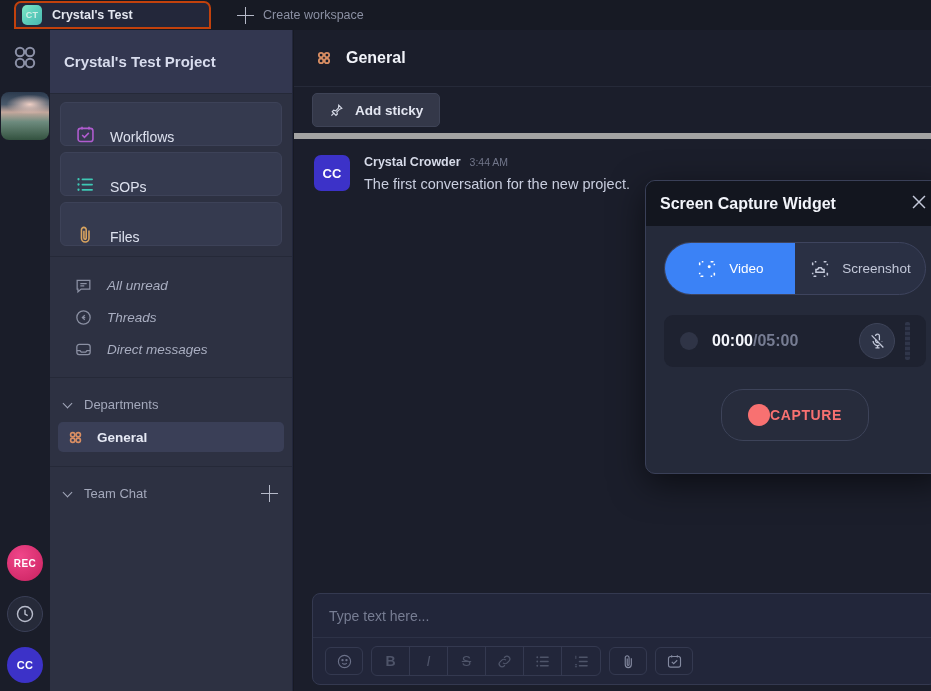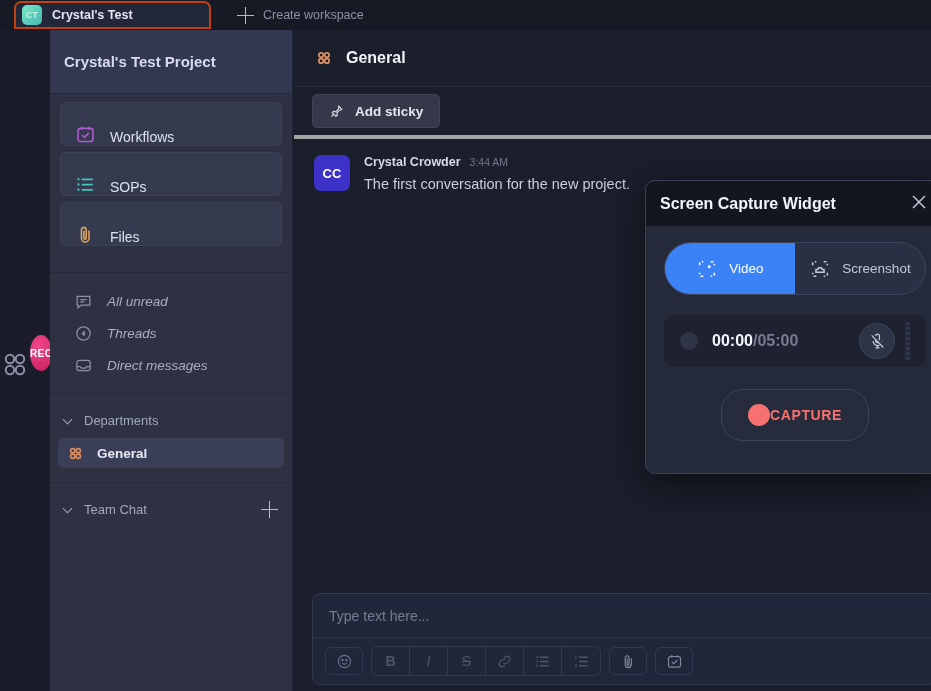--- a/index.html
+++ b/index.html
@@ -43,21 +43,21 @@
   .plus-ico::before, .plus-ico::after {
     content: ""; position: absolute; background: #b6bac9;
   }
   .plus-ico::before { left: 0; top: 8px; width: 17px; height: 1.4px; }
   .plus-ico::after { top: 0; left: 8px; height: 17px; width: 1.4px; }
 
   
   .rail {
     position: absolute; top: 30px; left: 0; width: 50px; height: 661px;
     background: #1a1d29;
-    display: flex; flex-direction: row; align-items: center;
+    display: flex; flex-direction: column; align-items: center;
   }
   .rail-logo { margin-top: 14px; }
   .rail-thumb {
     margin-top: 14px; width: 48px; height: 48px;
     background:
       radial-gradient(ellipse 38px 16px at 60% 26%, #efcfc4 0%, rgba(239,207,196,0) 62%),
       linear-gradient(180deg,#2b3a4e 0%,#4a5a6b 26%,#c4a79c 42%,#6d8b7e 62%,#33523f 100%);
     border-radius: 8px;
   }
   .rail-spacer { flex: 1; }
@@ -83,21 +83,21 @@
     background: #333750;
   }
   .proj-title { color: #d8dced; font-size: 15px; font-weight: bold; }
 
   .nav-block { padding: 8px 10px 10px 10px; border-bottom: 1px solid #252938; }
   .nav-card {
     display: flex; align-items: flex-end; gap: 14px;
     height: 44px; padding: 0 14px; margin-bottom: 6px;
     background: #353a4f; border: 1px solid #3d4258; border-radius: 6px;
   }
-  .nav-card:last-child { margin-bottom: 16px; }
+  .nav-card:last-child { margin-bottom: 0; }
   .nav-card .lbl { color: #dde1ee; font-size: 14px; }
 
   .util-block { padding: 12px 10px; border-bottom: 1px solid #252938; font-style: italic; }
   .util-row {
     display: flex; align-items: center; gap: 14px;
     height: 32px; padding: 0 14px; color: #a9aec1; font-size: 13.5px;
   }
 
   .group { padding-top: 12px; }
   .group-head {
@@ -126,21 +126,21 @@
     position: absolute; top: 30px; left: 294px; right: 0; bottom: 0;
     background: #1b1e2b;
   }
   .chan-head {
     height: 57px; display: flex; align-items: center; gap: 12px;
     padding: 0 20px; border-bottom: 1px solid #262a39;
   }
   .chan-head .t { color: #f0f2f8; font-size: 16px; font-weight: bold; }
   .sticky-bar {
     height: 52px; display: flex; align-items: center; padding: 0 18px;
-    border-bottom: 4px solid #a3a3a3;
+    border-bottom: 6px solid #a3a3a3;
   }
   .sticky-btn {
     display: flex; align-items: center; gap: 11px;
     height: 34px; padding: 0 16px;
     background: #343849; border: 1px solid #3e4356; border-radius: 5px;
     color: #e3e6f1; font-size: 13.5px; font-weight: bold;
   }
 
   .msg {
     display: flex; gap: 14px; padding: 16px 20px 0 20px;

